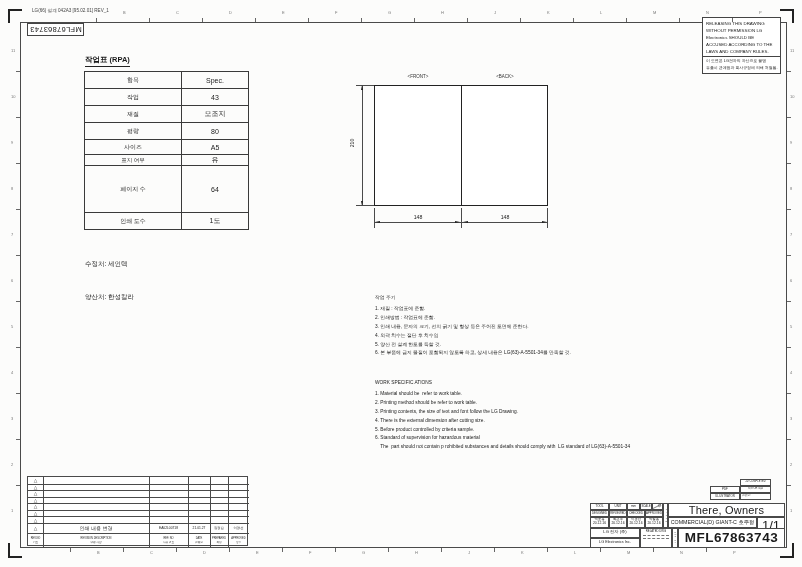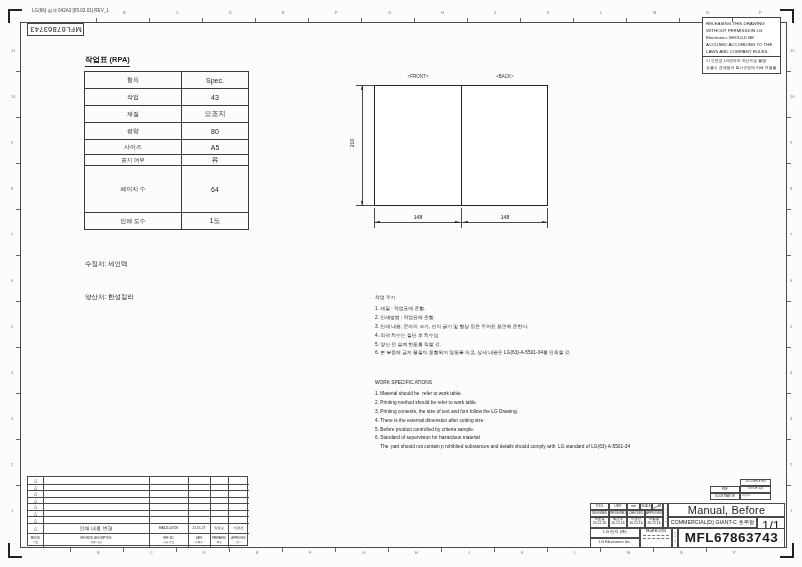--- a/index.html
+++ b/index.html
@@ -201,21 +201,21 @@
     </div>
   <div class="cell" style="left:627px;top:517px;width:18px;height:10.5px;font-size:3.4px;">
       <span>이경선</span>
       <span>20.12.16</span>
     </div>
   <div class="cell" style="left:645px;top:517px;width:18px;height:10.5px;font-size:3.4px;">
       <span>박철흥</span>
       <span>20.12.16</span>
     </div>
   <div class="cell vert" style="left:663px;top:503px;width:5px;height:24.5px;font-size:2.4px;color:#555;">TITLE</div>
-  <div class="cell" style="left:668px;top:503px;width:117px;height:14px;font-size:11px;letter-spacing:0.2px;">Manual, Before</div>
+  <div class="cell" style="left:668px;top:503px;width:117px;height:14px;font-size:11px;letter-spacing:0.2px;">There, Owners</div>
   <div class="cell" style="left:668px;top:517px;width:89px;height:10.5px;font-size:5.3px;">COMMERCIAL(D) GIANT-C 호주형</div>
   <div class="cell" style="left:757px;top:517px;width:28px;height:18px;font-size:13px;">1/1</div>
   <div class="cell" style="left:590px;top:527.5px;width:50px;height:10px;font-size:4.2px;">LG 전자  (주)</div>
   <div class="cell" style="left:590px;top:537.5px;width:50px;height:10px;font-size:3.8px;">LG Electronics Inc.</div>
   <div class="cell" style="left:640px;top:527.5px;width:32px;height:20px;justify-content:flex-start;padding-top:1px;font-size:2.8px;">
     <span>RELATED DWG</span>
     <span class="dash"></span>
     <span class="dash"></span>
   </div>
   <div class="cell vert" style="left:672px;top:527.5px;width:6px;height:20px;font-size:2.2px;color:#555;">DWG No.</div>

